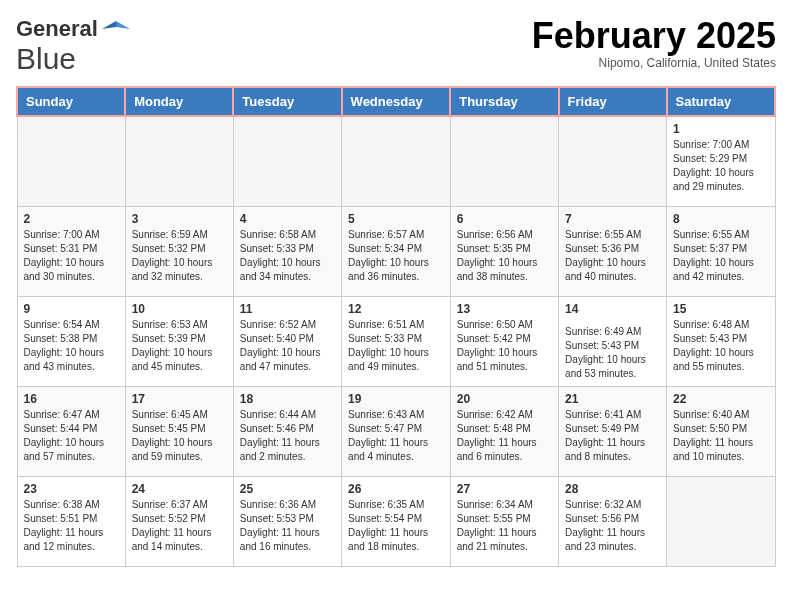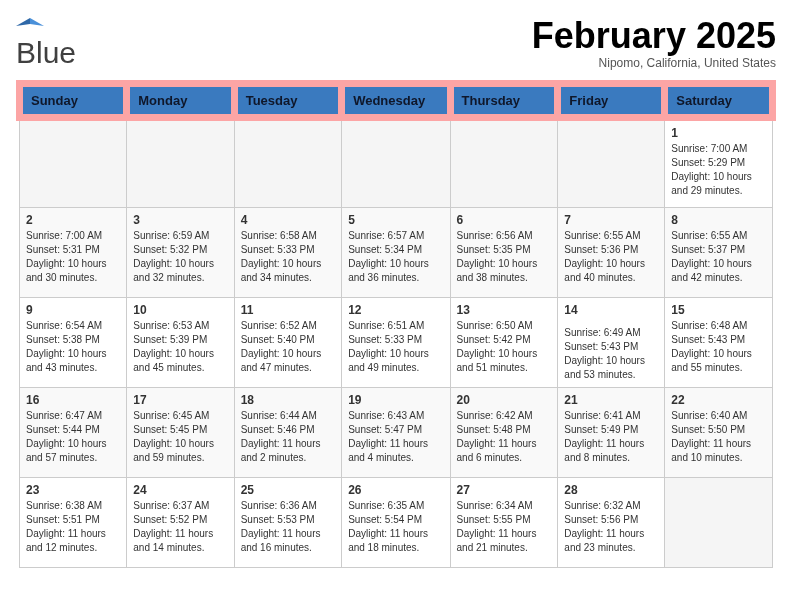--- a/index.html
+++ b/index.html
@@ -39,25 +39,25 @@
       font-size: 12px;
       color: #555;
     }
     .calendar {
       width: 100%;
       border-collapse: collapse;
       border: 1px solid #ccc;
     }
     .calendar th {
       background-color: #3a7abf;
-      color: #0f172a;
+      color: #ffffff;
       text-align: left;
       padding: 6px 8px;
       font-size: 13px;
-      border: 7px solid #fca5a5;
+      border: 2px solid #fca5a5;
     }
     .calendar td {
       vertical-align: top;
       border: 1px solid #ccc;
       padding: 5px 6px;
       font-size: 10.5px;
       color: #333;
       width: 109px;
       min-height: 90px;
       height: 90px;
@@ -82,20 +82,21 @@
       color: #333;
       line-height: 1.4;
     }
   </style>
 </head>
 <body>
 
 <div class="header">
   <div class="logo">
     <div class="logo-row">
+      <span style="font-size:22px;font-weight:bold;color:#333;">General</span>
       <svg width="28" height="20" viewBox="0 0 28 20">
         <polygon points="14,2 28,10 14,8" fill="#4a90d9"></polygon>
         <polygon points="14,2 0,10 14,8" fill="#2e68a8"></polygon>
       </svg>
     </div>
     <div>
       <span style="font-size:30px;font-weight:normal;color:#404040;">Blue</span>
     </div>
   </div>
   <div class="title-block">

